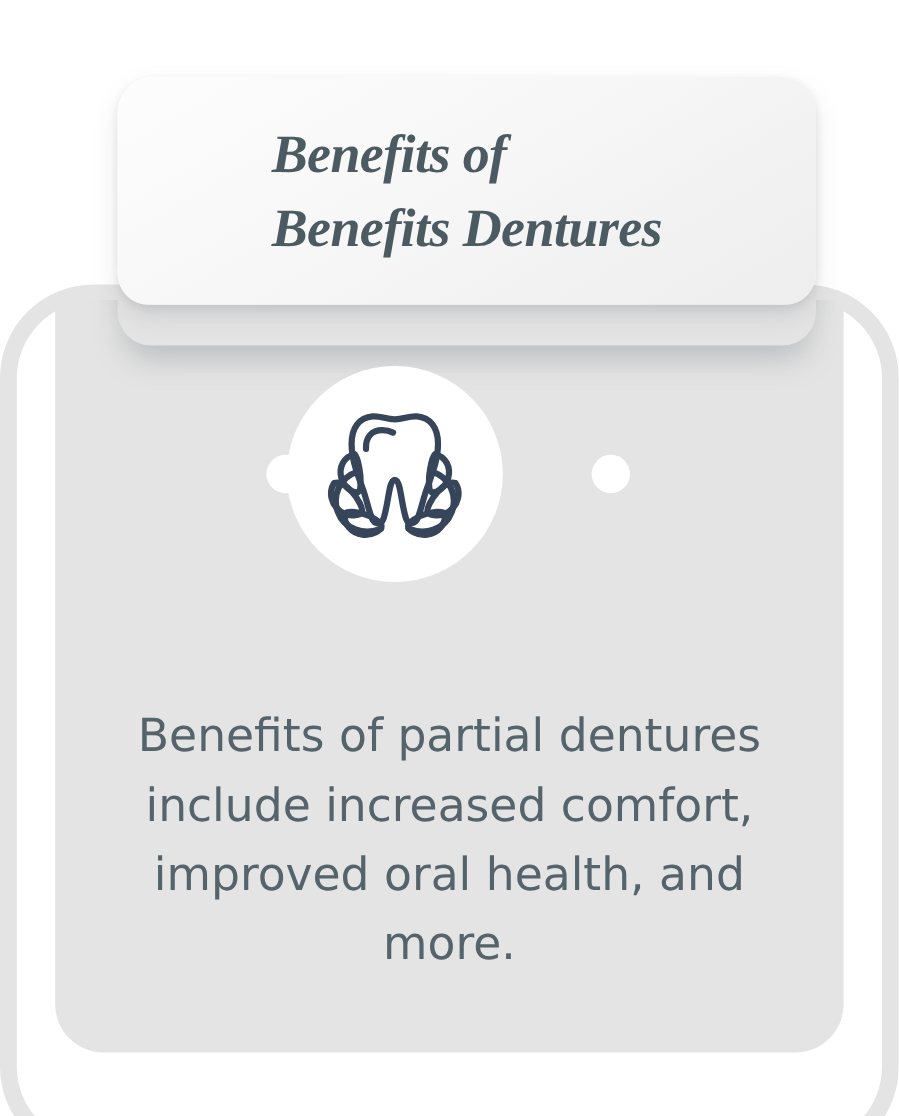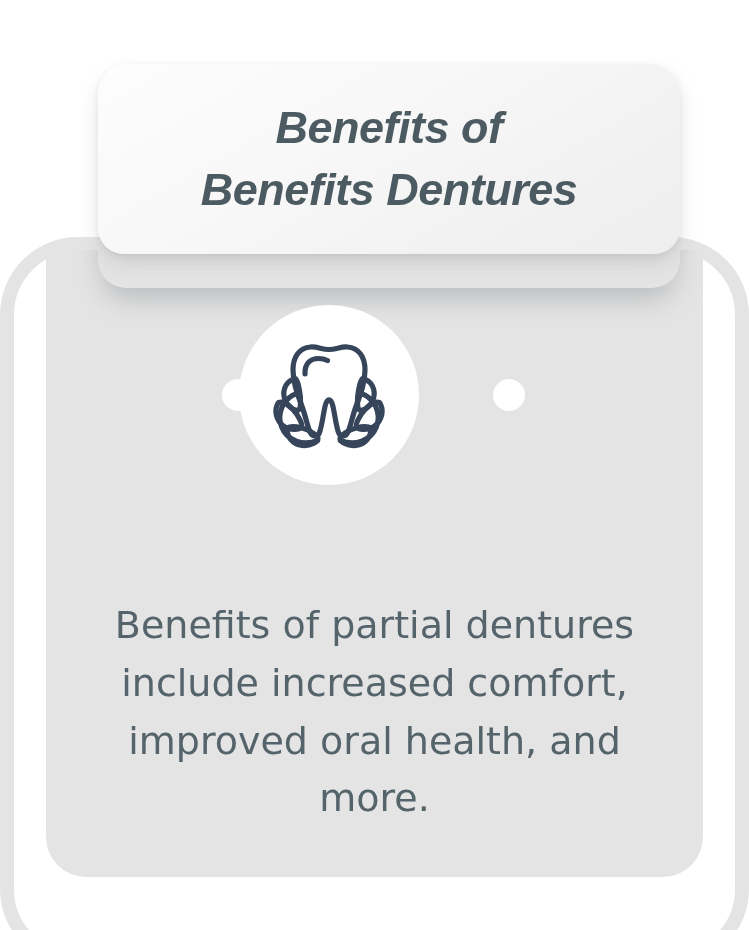--- a/index.html
+++ b/index.html
@@ -83,26 +83,26 @@
       0 10px 22px -4px rgba(130,134,138,0.30),
       0 2px 6px rgba(130,134,138,0.12);
     display: flex;
     flex-direction: column;
     align-items: center;
     justify-content: center;
   }
 
   .header-title {
     margin: 0;
-    font-family: Liberation Sans, sans-serif;
+    font-family: Liberation Serif, serif;
     font-style: italic;
     font-weight: bold;
     font-size: 45px;
     line-height: 1.38;
-    text-align: center;
+    text-align: left;
     color: #4c5b62;
     letter-spacing: -0.5px;
     user-select: none;
   }
   .header-title .line { display: block; }
 
   
   .icon-zone {
     position: absolute;
     left: 46px;
@@ -136,21 +136,21 @@
   .dot.right { left: 447px; }  
 
   .tooth-icon svg {
     display: block;
   }
 
   
   .body-text {
     position: absolute;
     left: 86px;
-    top: 597px;
+    top: 585px;
     width: 577px;
     margin: 0;
     font-family: "DejaVu Sans", sans-serif;
     font-size: 38px;
     line-height: 1.52;
     text-align: center;
     color: #55636b;
     user-select: none;
   }
 </style>

